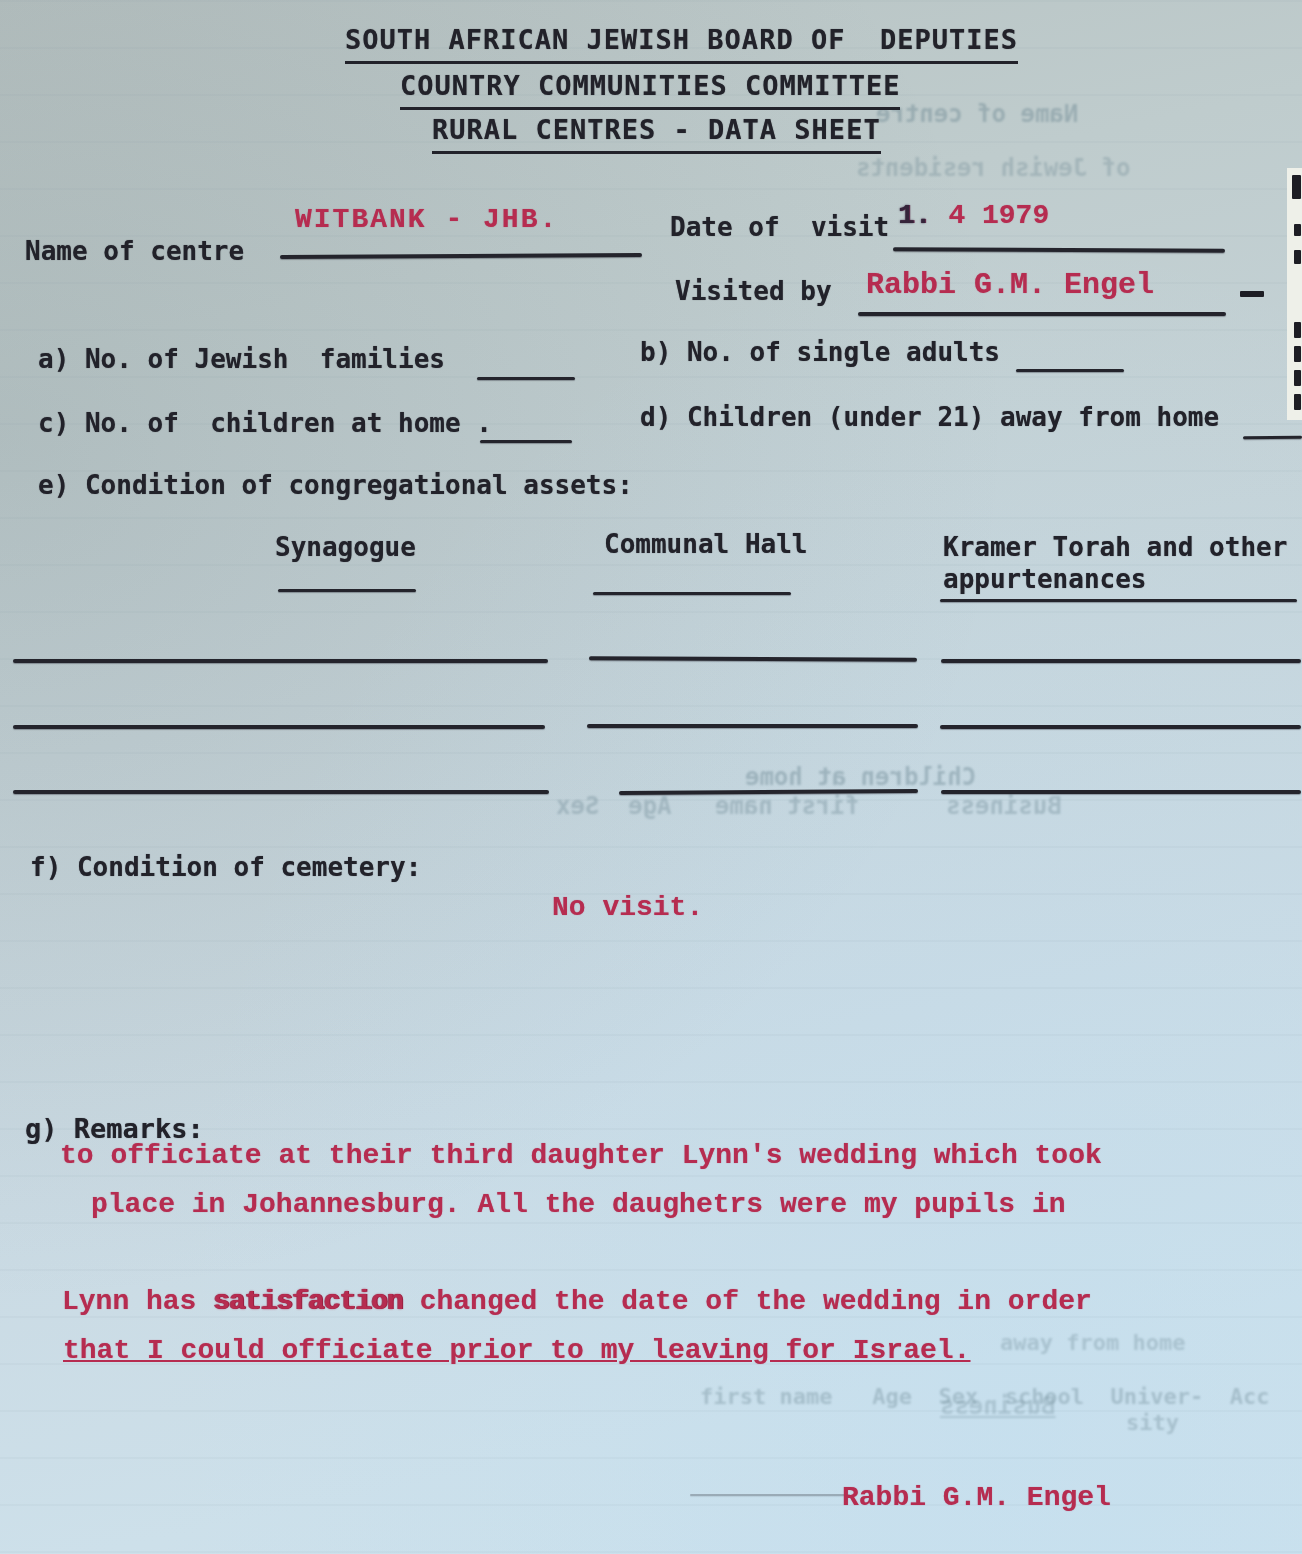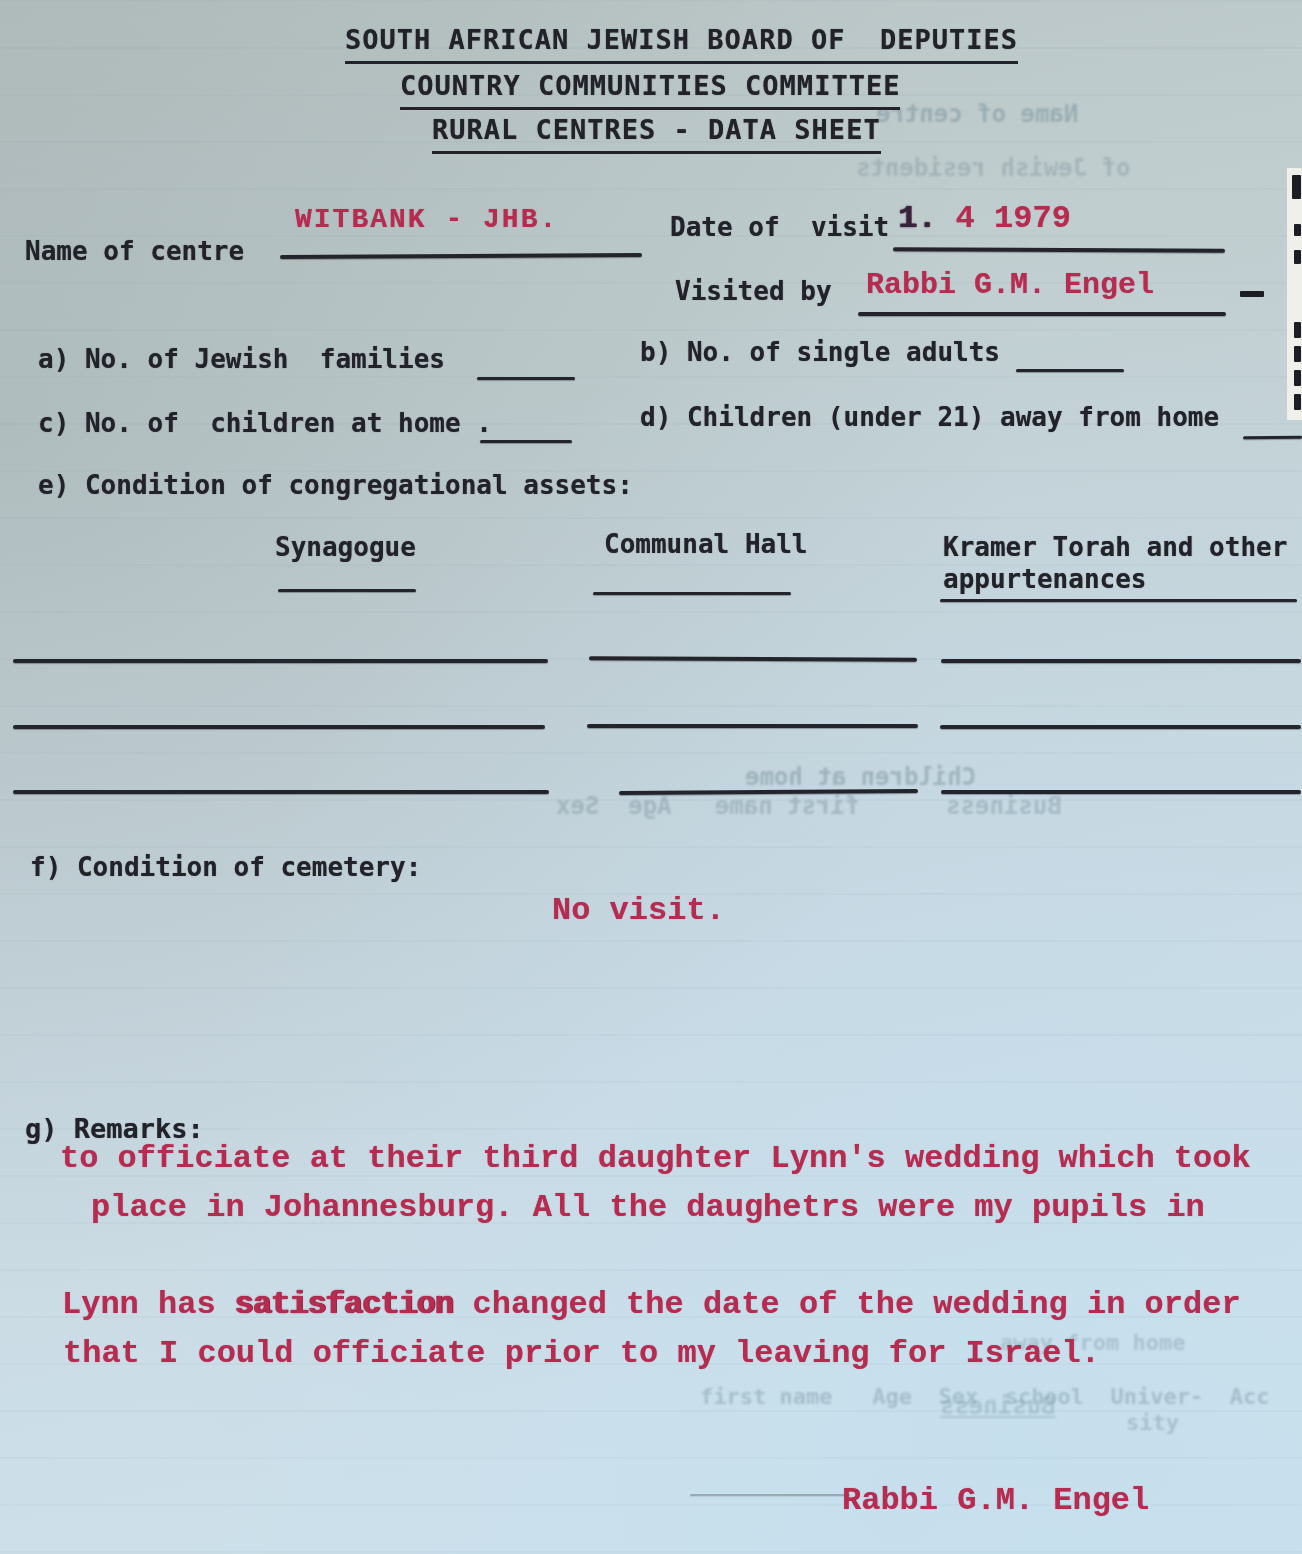--- a/index.html
+++ b/index.html
@@ -13,21 +13,21 @@
   }
   .rules {
     position:absolute; inset:0; pointer-events:none; opacity:.45;
     background:repeating-linear-gradient(to bottom, rgba(125,148,158,.14) 0 2px, transparent 2px 47px);
     filter:blur(.6px);
   }
   .tb { position:absolute; font-family:"DejaVu Sans Mono", monospace; font-weight:bold;
         color:#22222a; font-size:26px; white-space:pre; letter-spacing:0;
         text-shadow:0 0 1px rgba(25,25,35,.55); }
   .tr { position:absolute; font-family:"Liberation Mono", monospace; font-weight:bold;
-        color:#b62c50; font-size:32px; white-space:pre;
+        color:#b62c50; font-size:28px; white-space:pre;
         text-shadow:0 0 1px rgba(170,30,70,.55); }
   .title { border-bottom:3px solid #22222a; padding-bottom:6px; font-size:27px; letter-spacing:1px; }
   .line { position:absolute; height:4px; background:#24242c; border-radius:2px;
           box-shadow:0 1px 1px rgba(35,35,45,.35); }
   .line.thin { height:3px; }
   .line.faint { opacity:.28; height:2px; }
   .tilt-a { transform:rotate(-0.35deg); }
   .tilt-b { transform:rotate(0.3deg); }
   .struck { letter-spacing:-1px;
             text-shadow:1px 0 0 rgba(150,18,52,.9), -1px 0 0 rgba(150,18,52,.7), 0 0 2px rgba(170,30,70,.8); }
@@ -105,21 +105,21 @@
   <div class="line tilt-a" style="left:619px; top:790px; width:299px;"></div>
   <div class="line" style="left:941px; top:790px; width:360px;"></div>
 
   <span class="tb" style="left:30px; top:852px;">f) Condition of cemetery:</span>
   <span class="tr" style="left:552px; top:892px;">No visit.</span>
 
   <span class="tb" style="left:25px; top:1113px; font-size:27px;">g) Remarks:</span>
   <span class="tr" style="left:60px;  top:1140px;">to officiate at their third daughter Lynn's wedding which took</span>
   <span class="tr" style="left:62px;  top:1189px;margin-left:29px;">place in Johannesburg. All the daughetrs were my pupils in</span>
   <span class="tr" style="left:62px;  top:1286px;"><span>Lynn has </span><span class="struck">satisfaction</span><span> changed the date of the wedding in order</span></span>
-  <span class="tr" style="left:63px;  top:1335px;">that I could officiate prior to my leaving for Israel.</span>
+  <span class="tr" style="left:63px;  top:1335px;text-decoration:underline;">that I could officiate prior to my leaving for Israel.</span>
 
   <div class="line faint" style="left:690px; top:1494px; width:160px;"></div>
   <span class="tr" style="left:842px; top:1482px;">Rabbi G.M. Engel</span>
 
   <div class="edge-strip" style="left:1287px; top:168px; width:15px; height:252px;"></div>
   <div class="frag" style="left:1292px; top:175px; width:9px; height:24px;"></div>
   <div class="frag" style="left:1294px; top:224px; width:7px; height:12px;"></div>
   <div class="frag" style="left:1294px; top:250px; width:7px; height:14px;"></div>
   <div class="frag" style="left:1294px; top:322px; width:7px; height:16px;"></div>
   <div class="frag" style="left:1294px; top:346px; width:7px; height:16px;"></div>

